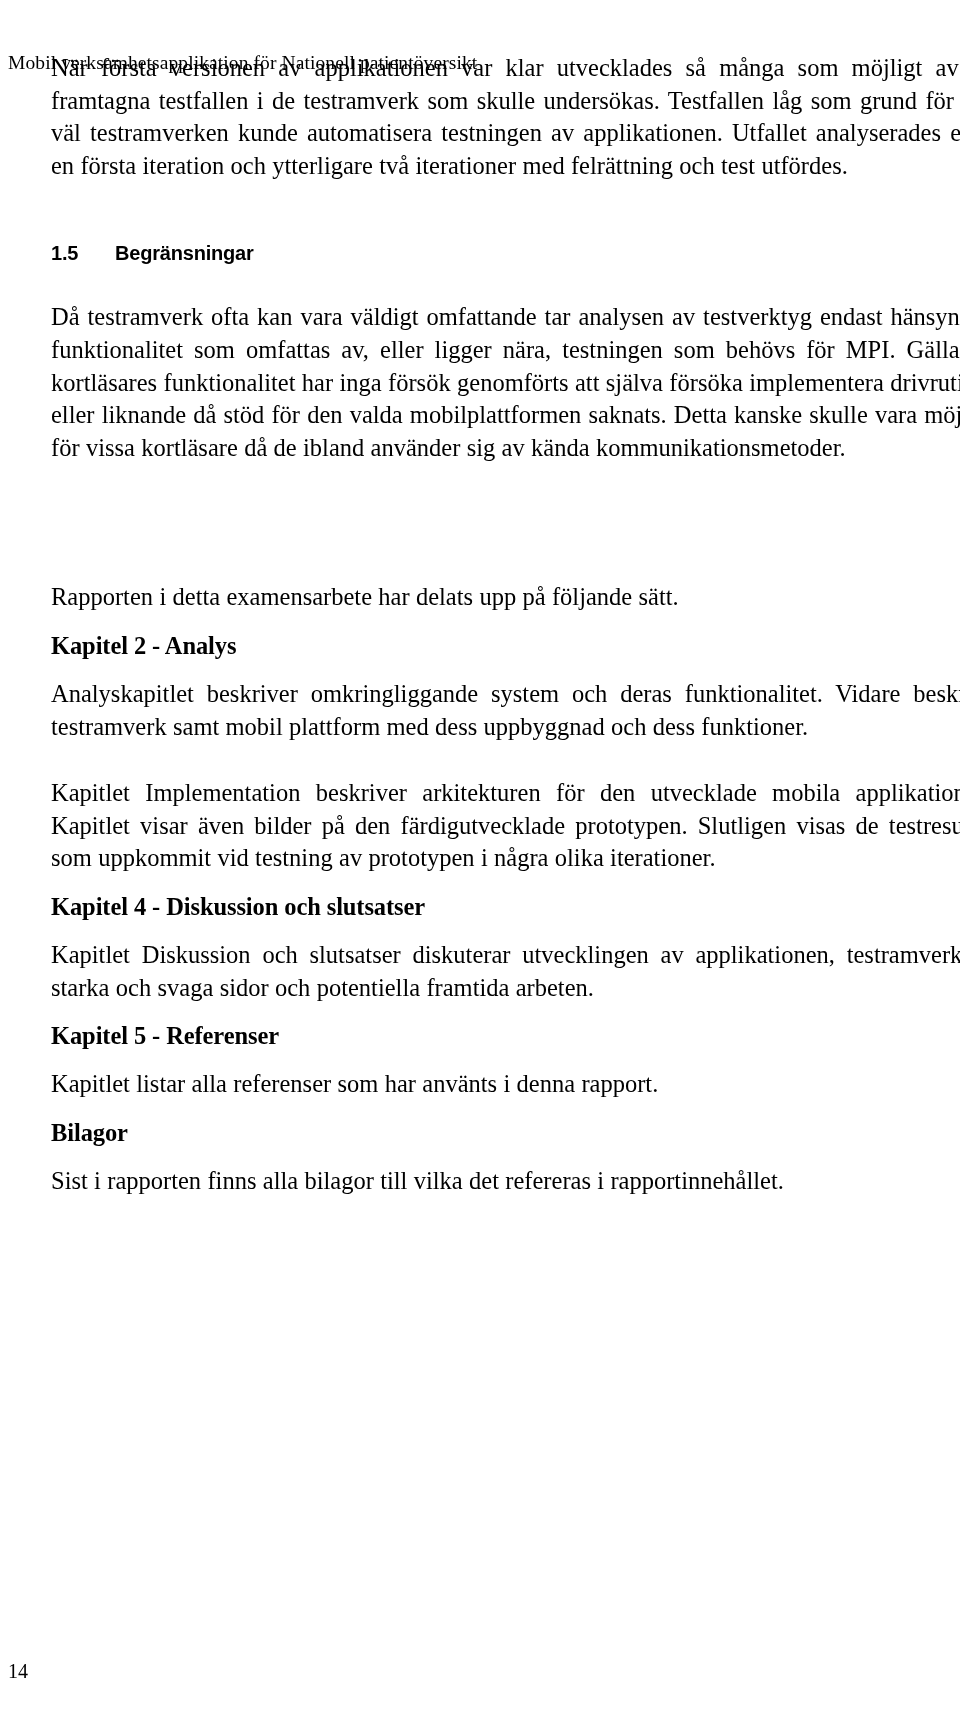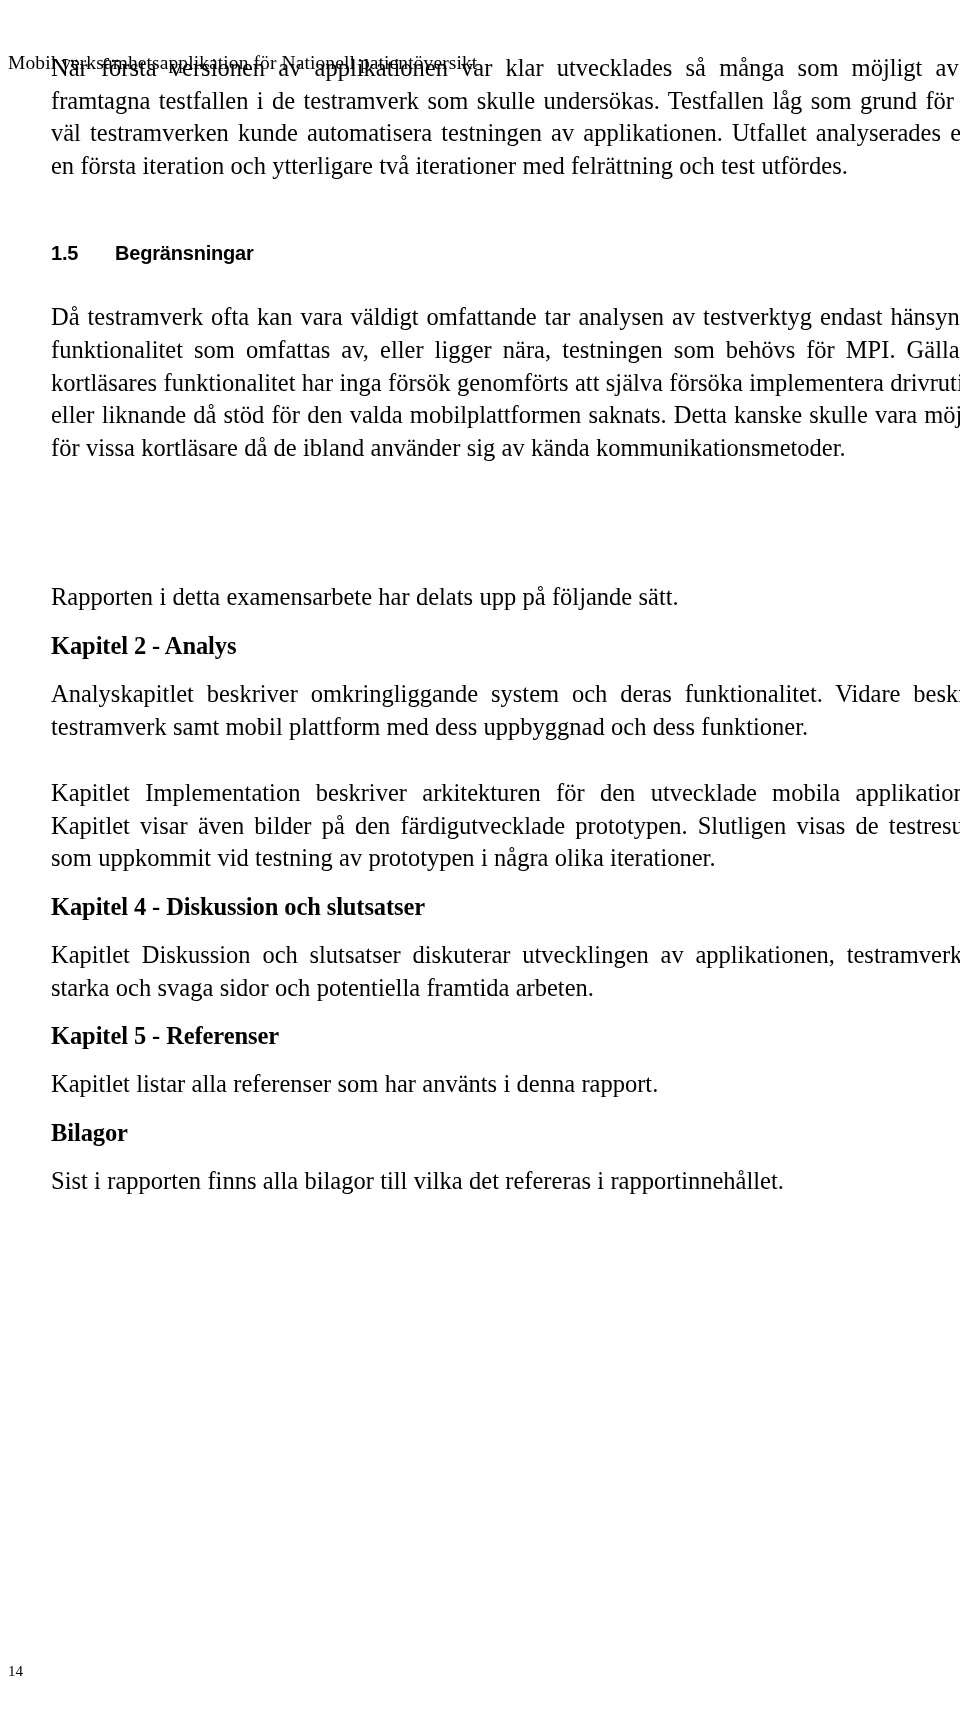--- a/index.html
+++ b/index.html
@@ -92,21 +92,21 @@
     letter-spacing: -0.1px;
     white-space: nowrap;
   }
 
   
   .folio {
     position: absolute;
     left: 8px;
     top: 1658px;
     font-family: "Liberation Serif", "DejaVu Serif", serif;
-    font-size: 15px;
+    font-size: 20px;
     line-height: 26px;
   }
 </style>
 </head>
 <body>
 
 <div class="page">
 
   <div class="running-header">Mobil verksamhetsapplikation för Nationell patientöversikt</div>
 

